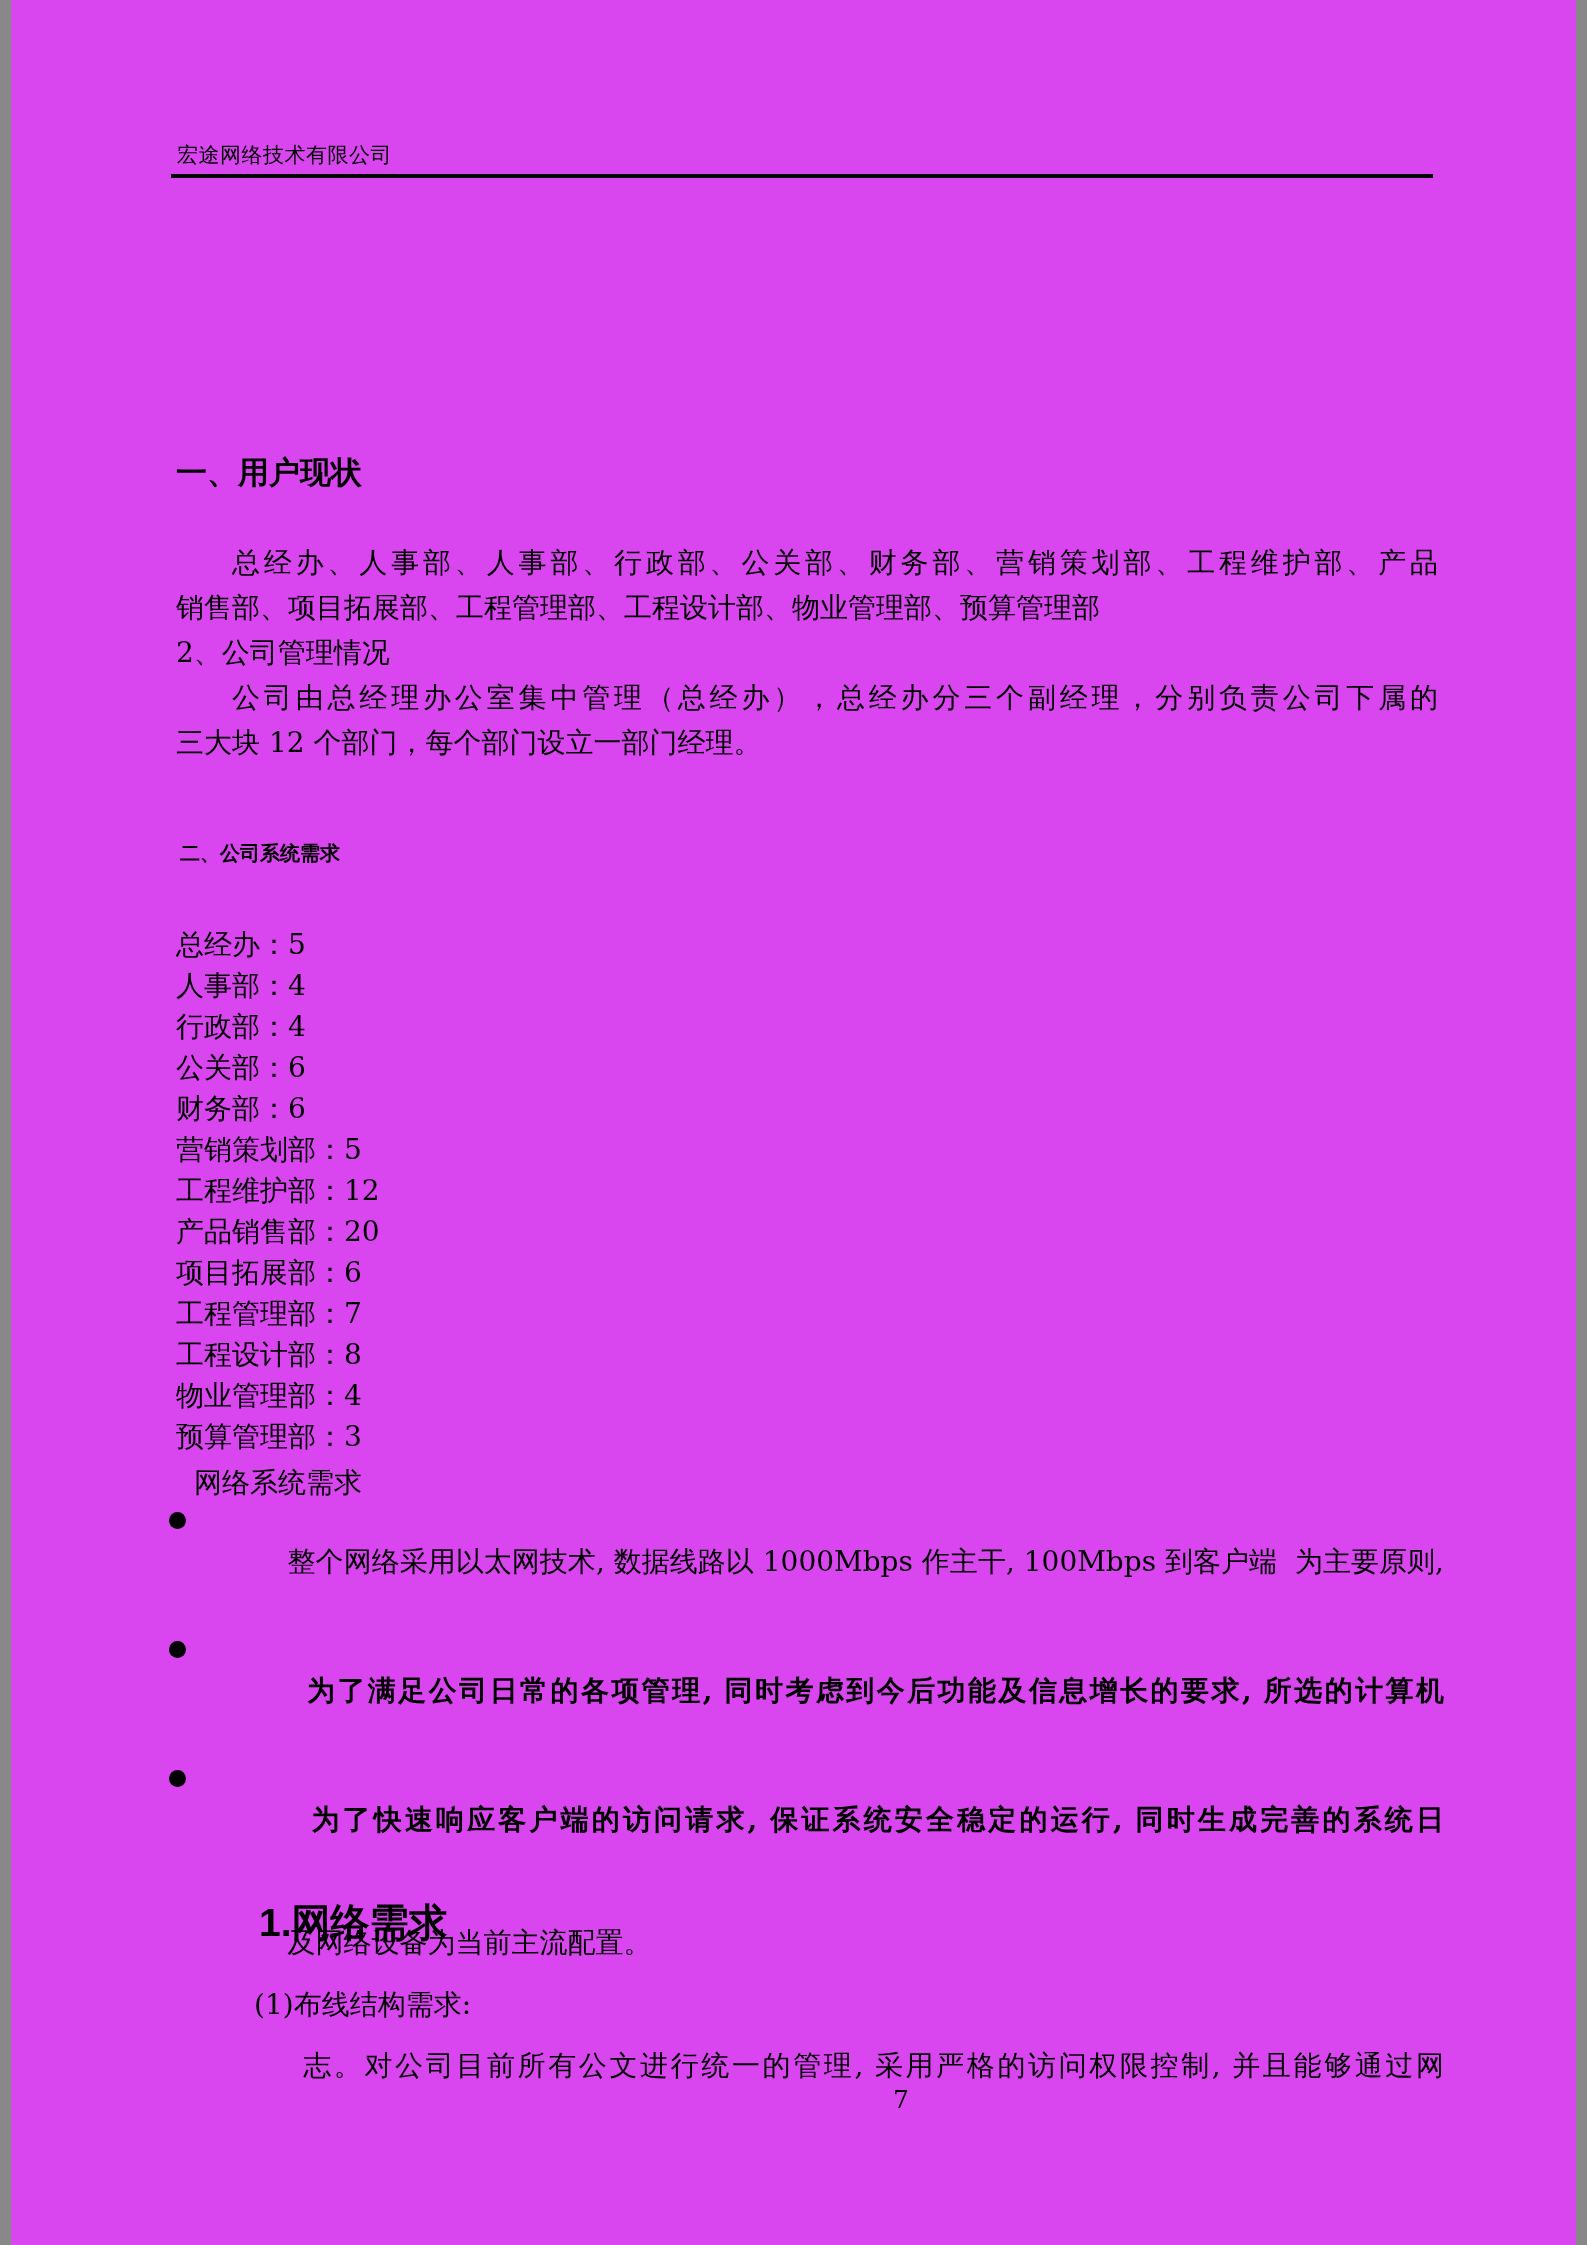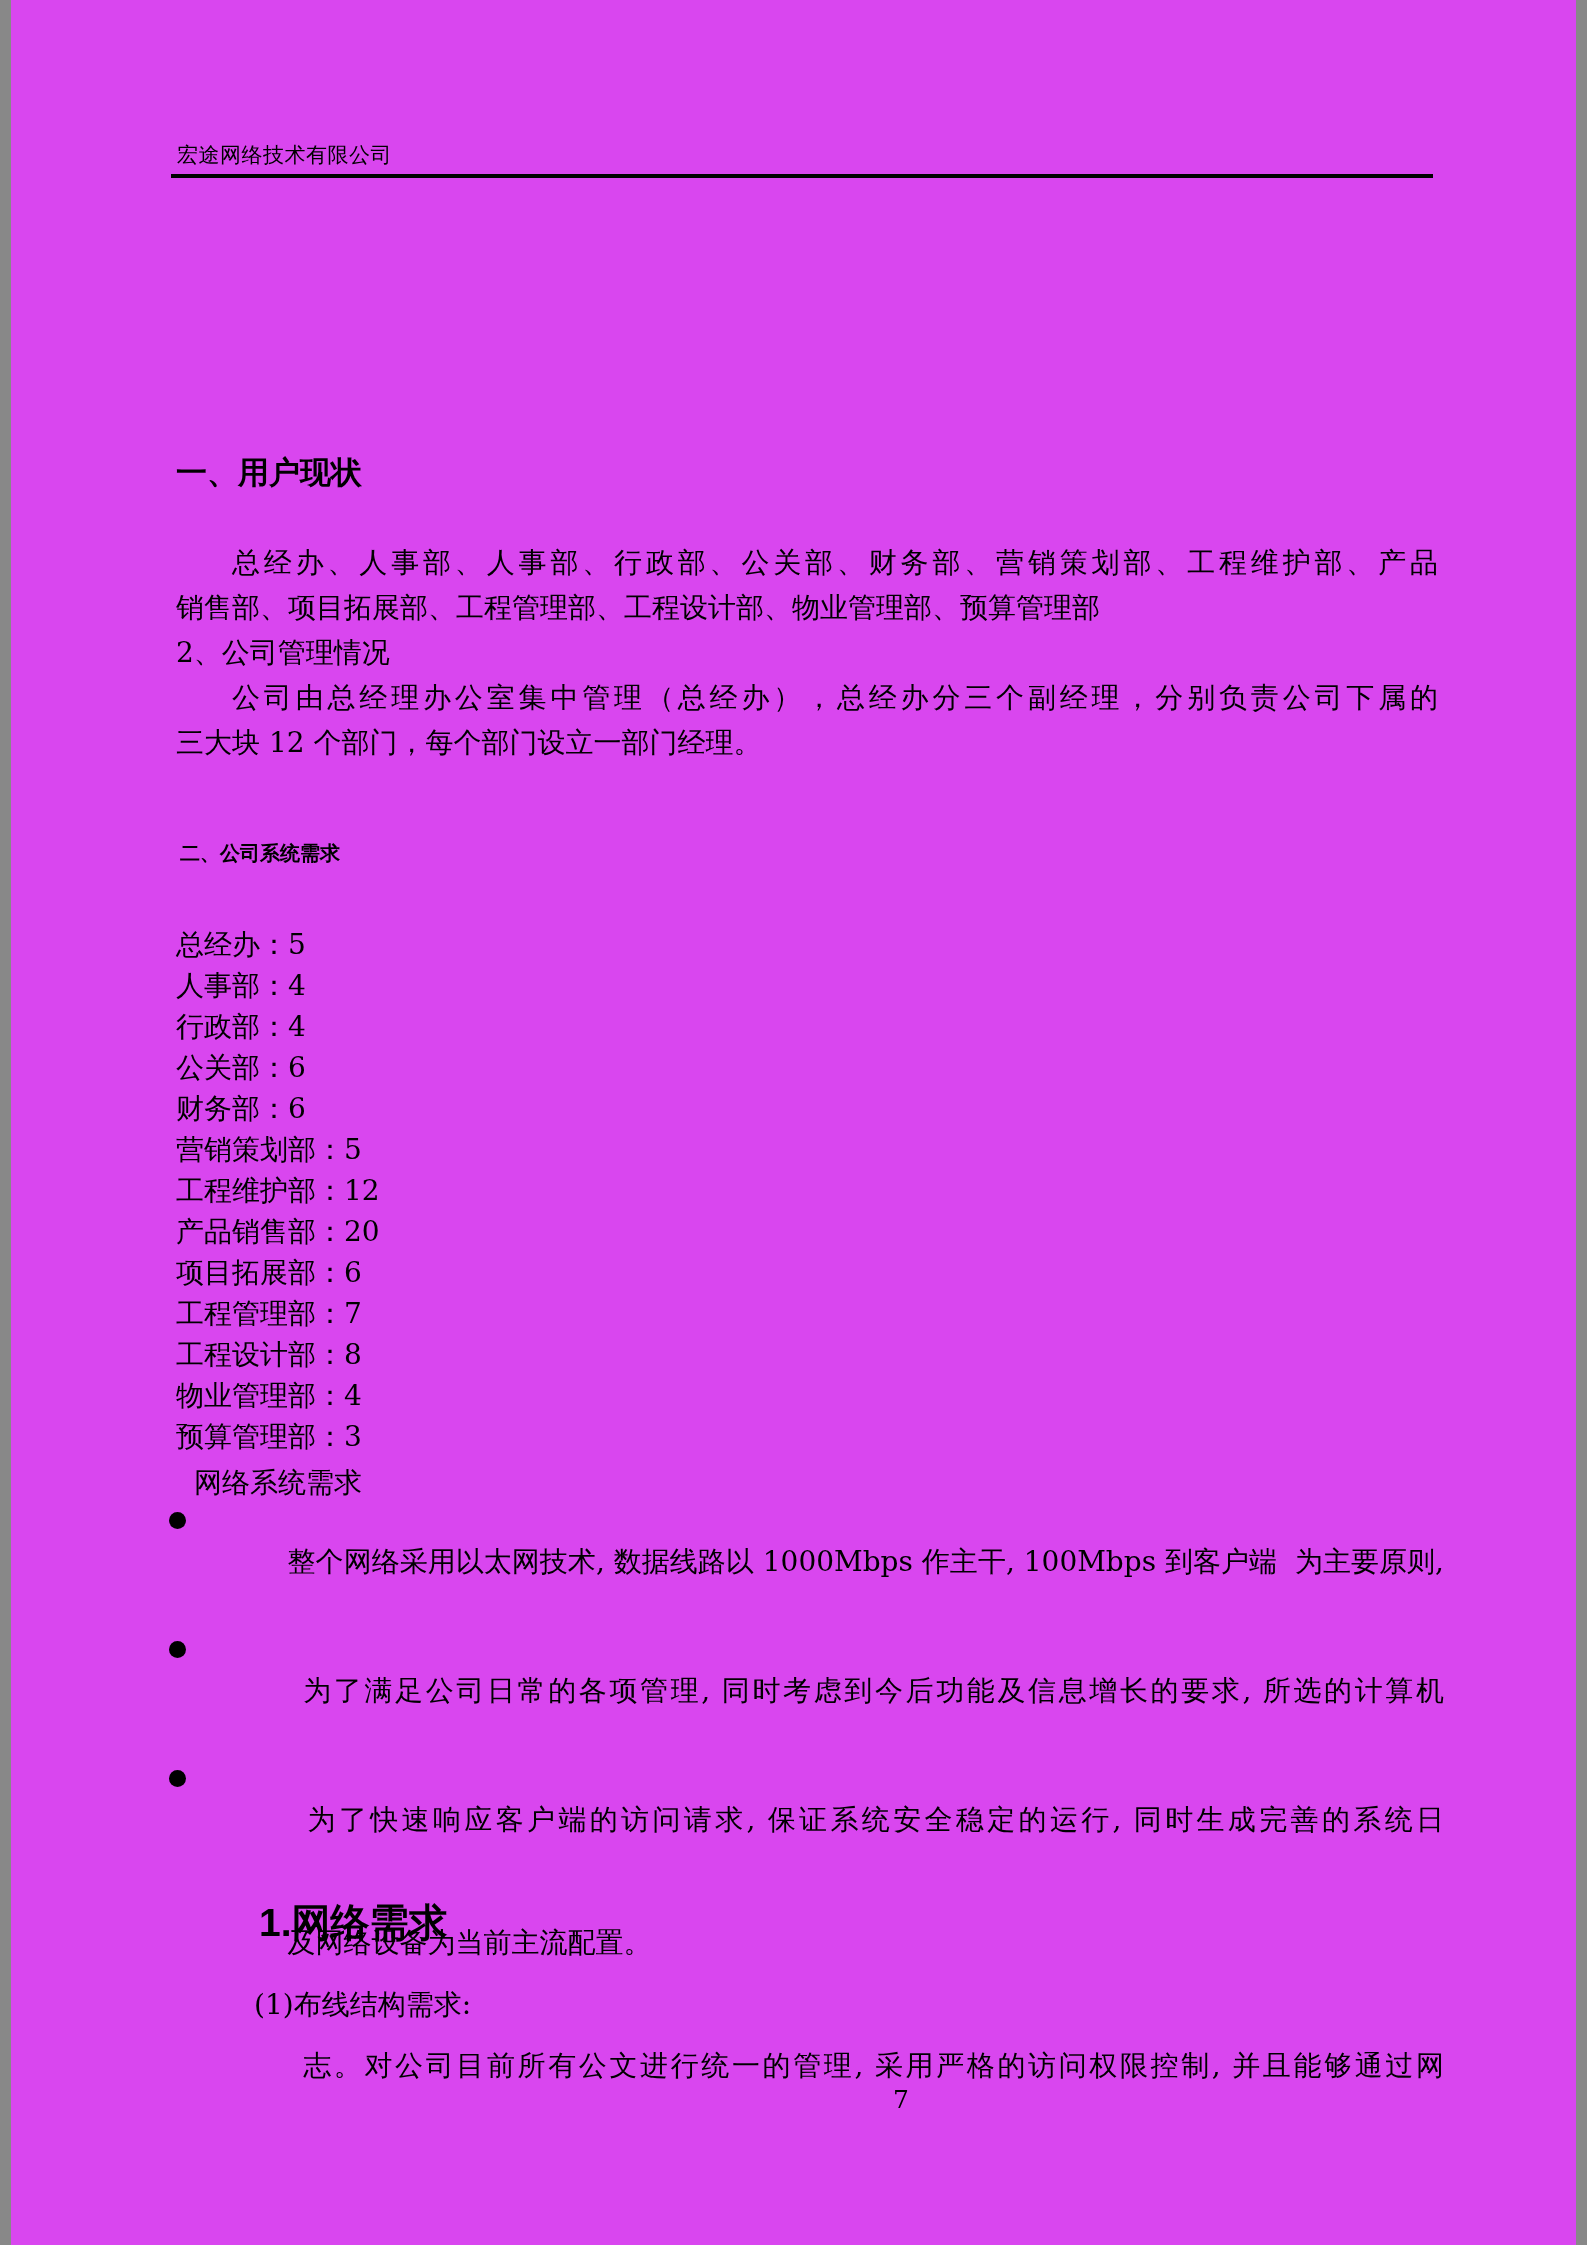--- a/index.html
+++ b/index.html
@@ -24,21 +24,21 @@
   .pline{white-space:pre-wrap;}
   .pline.ind{padding-left:56px;}
   .fill{text-align:justify;text-align-last:justify;}
   .intro{position:absolute;top:878px;left:198px;font-size:28px;line-height:1.2;white-space:pre-wrap;}
   
   .depts{position:absolute;top:924px;left:165px;width:1262px;font-size:28px;line-height:41px;}
   .netlabel{position:absolute;top:1462px;left:183px;font-size:28px;line-height:41px;}
   
   .bullets{position:absolute;top:1500px;left:165px;width:1268px;font-size:28px;line-height:41px;}
   .bline{position:relative;padding-left:58px;white-space:pre-wrap;}
-  .bline.gap{margin-top:6px;}
+  .bline.gap{margin-top:6px;font-weight:bold;}
   .dot{display:none;}
   .bline.bullet .dot{
     display:block;position:absolute;left:-7px;top:12px;
     width:17px;height:17px;border-radius:50%;background:#000;
   }
   .sub{position:absolute;top:1988px;left:243px;font-size:28px;line-height:1.2;}
   .pageno{position:absolute;top:2086px;left:882px;font-size:25px;line-height:1.1;}
 </style>
 </head>
 <body>

